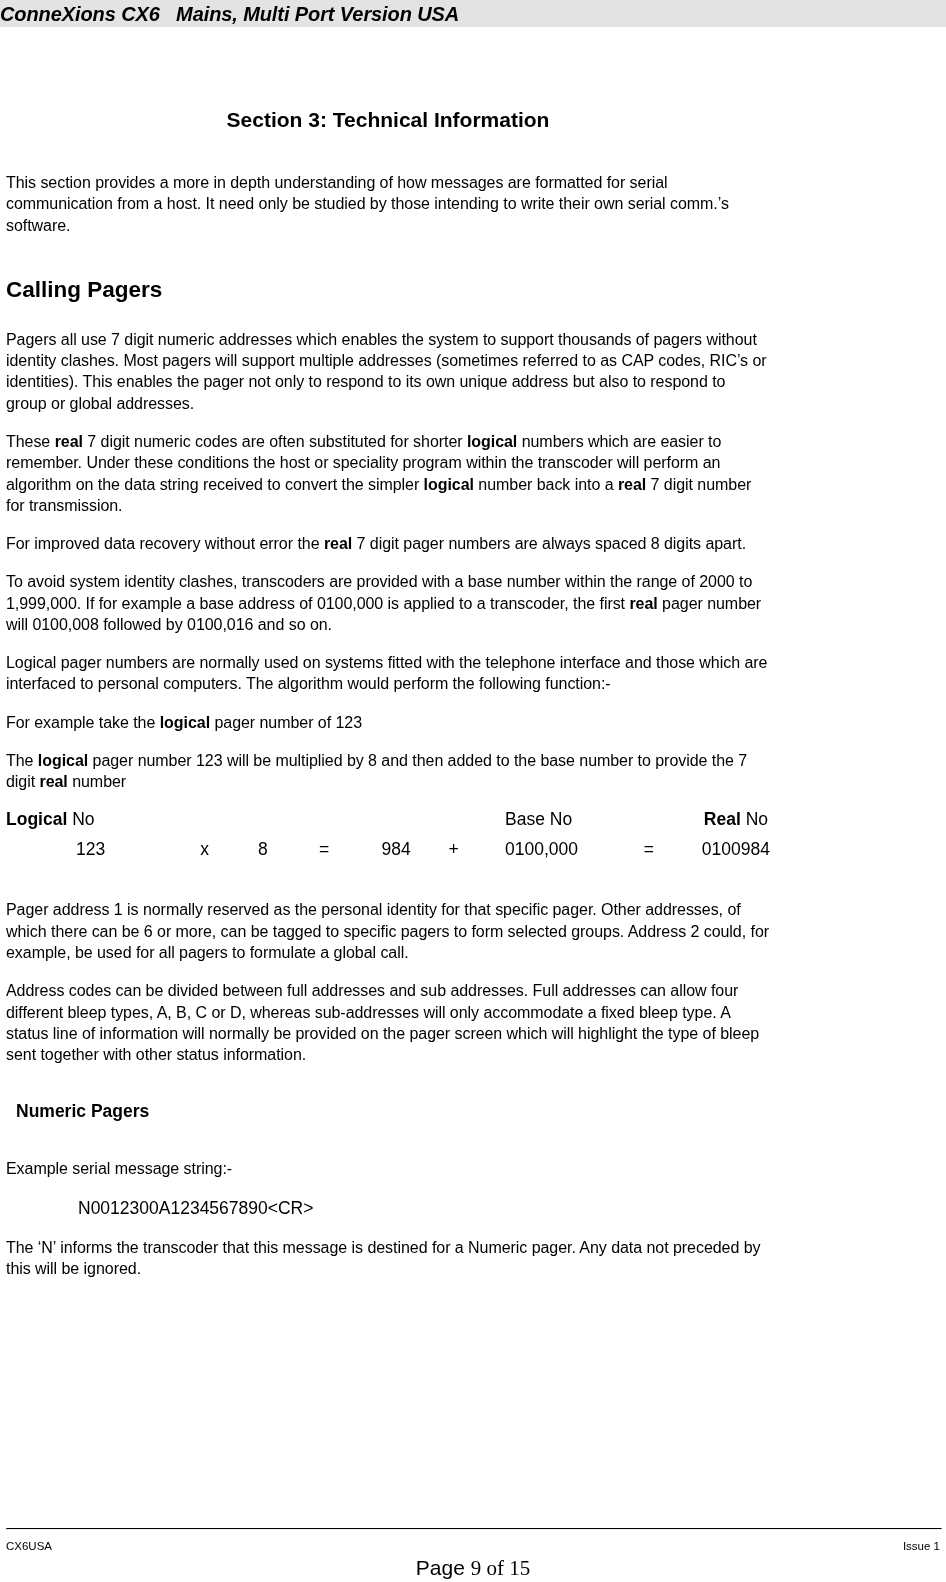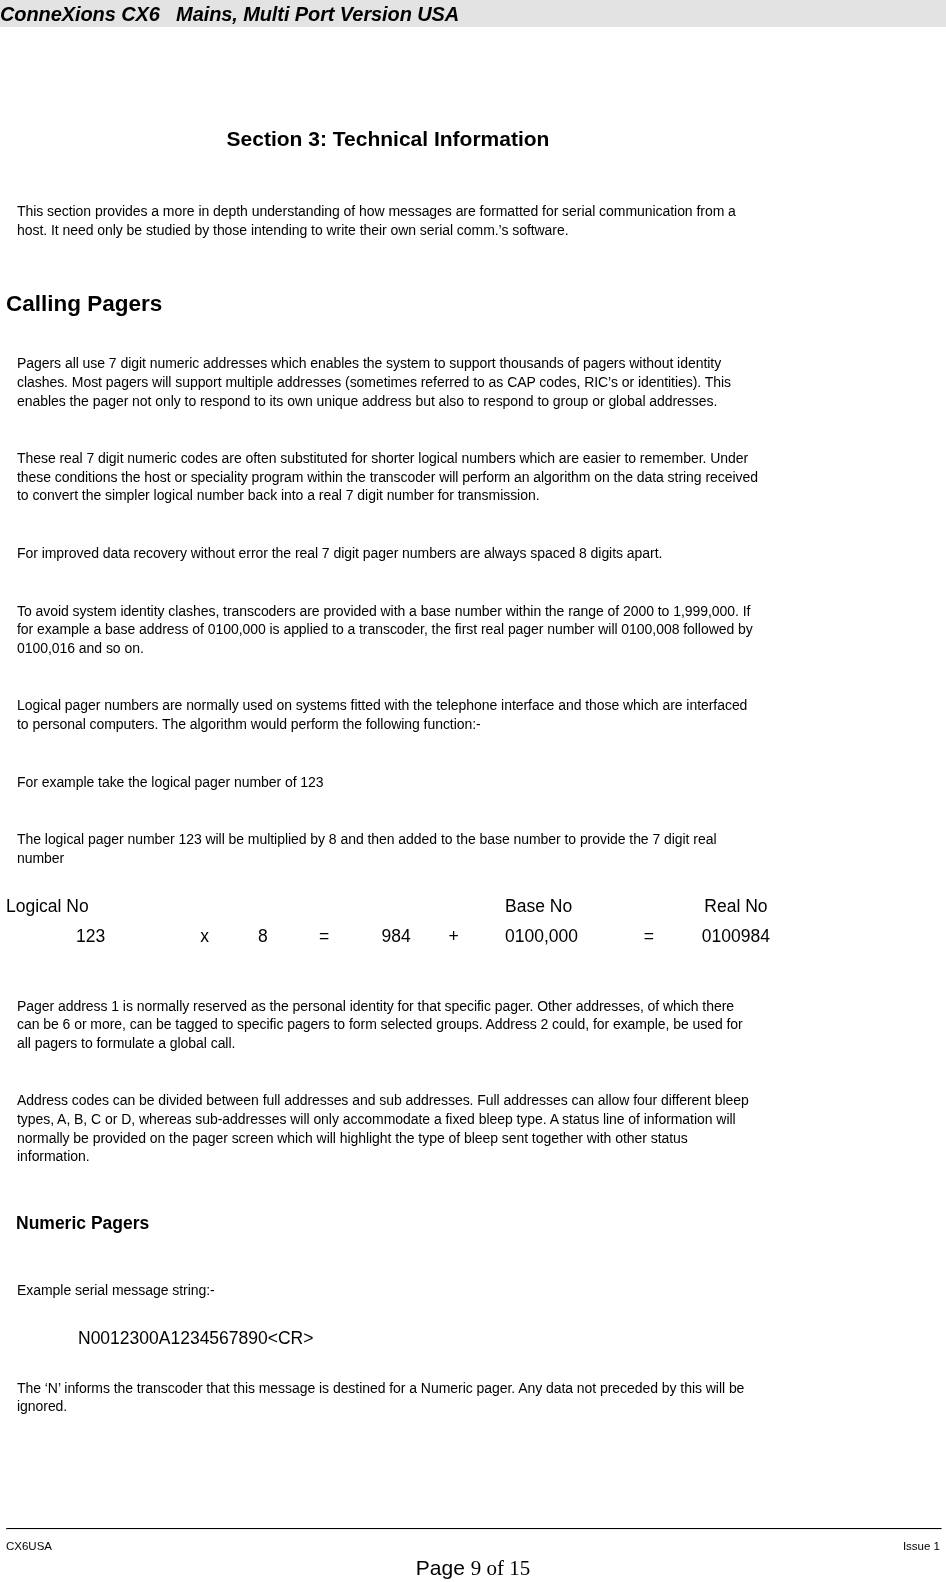--- a/index.html
+++ b/index.html
@@ -33,59 +33,59 @@
     font-style: italic;
     font-size: 20px;
     letter-spacing: -0.1px;
     white-space: pre;
     line-height: 1;
   }
 
   
   .content {
     position: absolute;
-    top: 41px;
+    top: 22px;
     left: 0;
     width: 778px;
     padding: 0 8px 0 6px;
     box-sizing: border-box;
   }
 
   .section-title {
     text-align: center;
     font-size: 21px;
     font-weight: bold;
     margin: 86px 0 0 0;
     line-height: 1.15;
   }
 
   p.para {
-    font-size: 14px;
+    font-size: 16px;
     line-height: 1.33;
-    margin: 11px;
+    margin: 0;
     letter-spacing: -0.05px;
   }
   .gap-sm { height: 17px; }
   .gap-md { height: 26px; }
   .gap-lg { height: 40px; }
 
   h2.heading-major {
     font-size: 22.5px;
     font-weight: bold;
     margin: 0;
     line-height: 1.2;
   }
   h3.heading-minor {
     font-size: 17.5px;
     font-weight: bold;
     margin: 10px;
     line-height: 1.2;
   }
 
-  b, strong { font-weight: normal; }
+  b, strong { font-weight: bold; }
 
   
   .calc-table {
     width: 100%;
     border-collapse: collapse;
     font-size: 17.5px;
   }
   .calc-table td {
     padding: 0;
     vertical-align: top;

